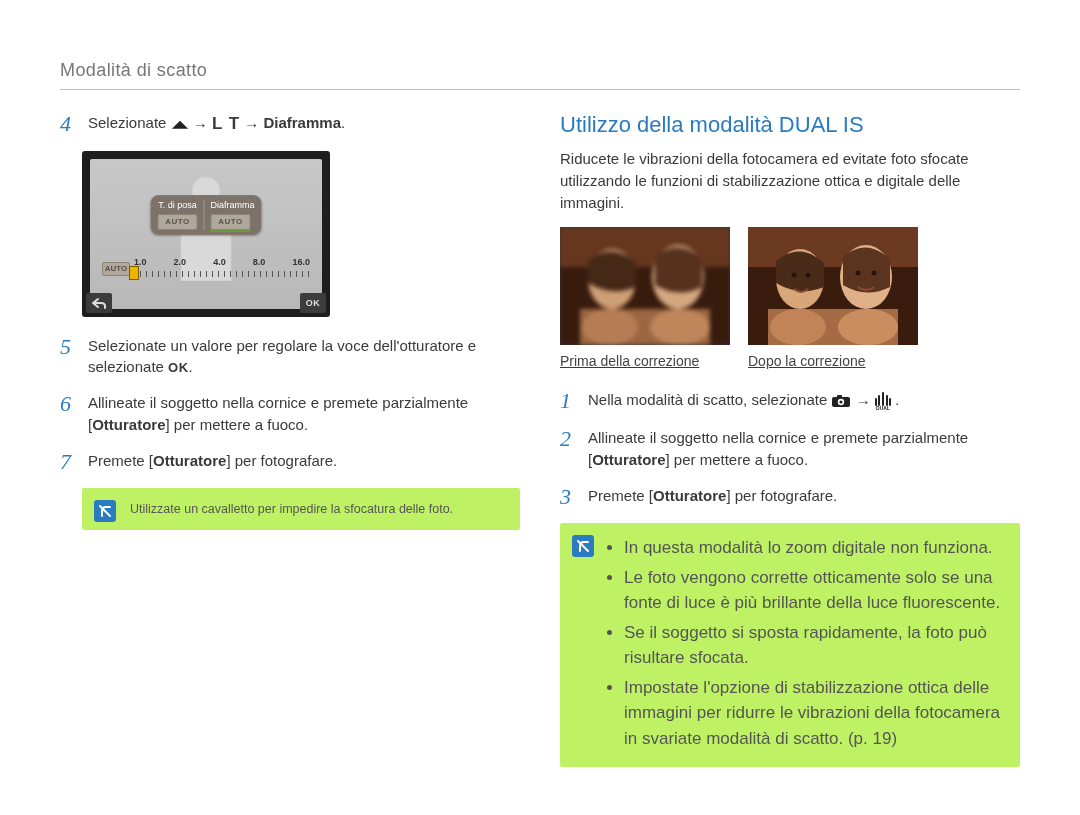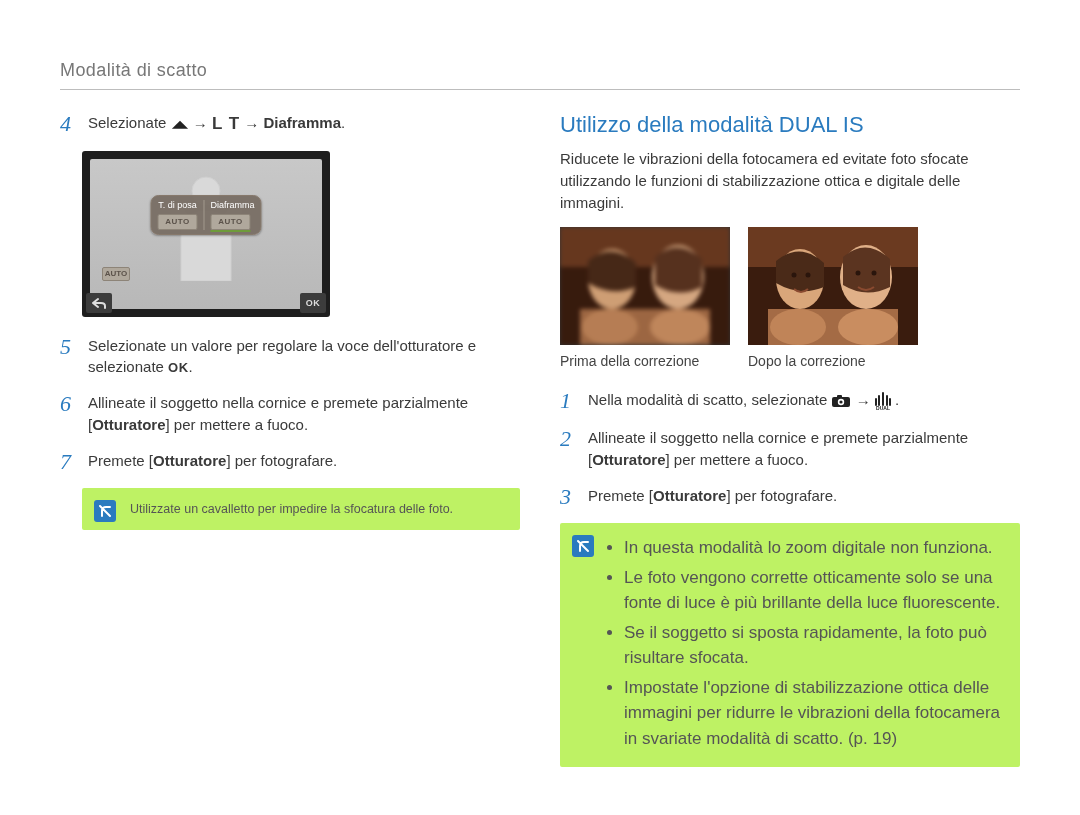--- a/index.html
+++ b/index.html
@@ -48,21 +48,21 @@
   .note-text { font-size:12.5px; color:#555; line-height:1.45; }
   .note ul { list-style: disc; padding-left: 16px; }
   .note li { font-size:17px; color:#555; line-height:1.5; margin-bottom:4px; }
   .note2 { margin-left:0; }
 
   
   .photos { display:flex; gap:18px; margin-bottom:8px; }
   .photo { width:170px; height:118px; background:#333; position:relative; overflow:hidden; }
   .photo svg { width:100%; height:100%; display:block; }
   .photo.blur svg { filter: blur(2.2px) brightness(0.95); }
-  .captions { display:flex; gap:18px; margin-bottom:20px; }
+  .captions { display:flex; gap:18px; margin-bottom:20px;text-decoration:underline; }
   .captions span { width:170px; font-size:14px; color:#444; }
 
   .inline-icon { display:inline-flex; vertical-align:middle; align-items:center; justify-content:center; }
   .inline-icon.up { width:18px; height:14px; }
   .inline-icon.lt { font-weight:900; font-size:17px; letter-spacing:1px; }
   .inline-icon.ok { font-weight:900; font-size:13px; letter-spacing:0.5px; }
   .inline-icon.cam { width:20px; height:14px; }
   .inline-icon.dual { width:16px; height:18px; }
 
   .footer { position:absolute; left:0; right:0; bottom:18px; text-align:center; font-size:13px; color:#555; }
@@ -114,20 +114,31 @@
                 <div class="btn">AUTO</div>
               </div>
               <div class="panel-sep"></div>
               <div class="panel-cell">
                 <span class="lbl">Diaframma</span>
                 <div class="btn active">AUTO</div>
               </div>
             </div>
             <div class="scale-row">
               <div class="auto-pill">AUTO</div>
+              <div class="scale">
+                <div class="scale-labels">
+                  <span>1.0</span>
+                  <span>2.0</span>
+                  <span>4.0</span>
+                  <span>8.0</span>
+                  <span>16.0</span>
+                </div>
+                <div class="scale-line"></div>
+                <div class="scale-marker"></div>
+              </div>
             </div>
           </div>
           <div class="lcd-back">
             <svg width="14" height="12" viewBox="0 0 14 12">
                 <path d="M6 2 L1 6 L6 10 M1 6 H9 Q13 6 13 9 L13 11" fill="none" stroke="#ddd" stroke-width="2" stroke-linecap="round" stroke-linejoin="round"></path>
               </svg>
           </div>
           <div class="lcd-ok">OK</div>
         </div>
       </div>

